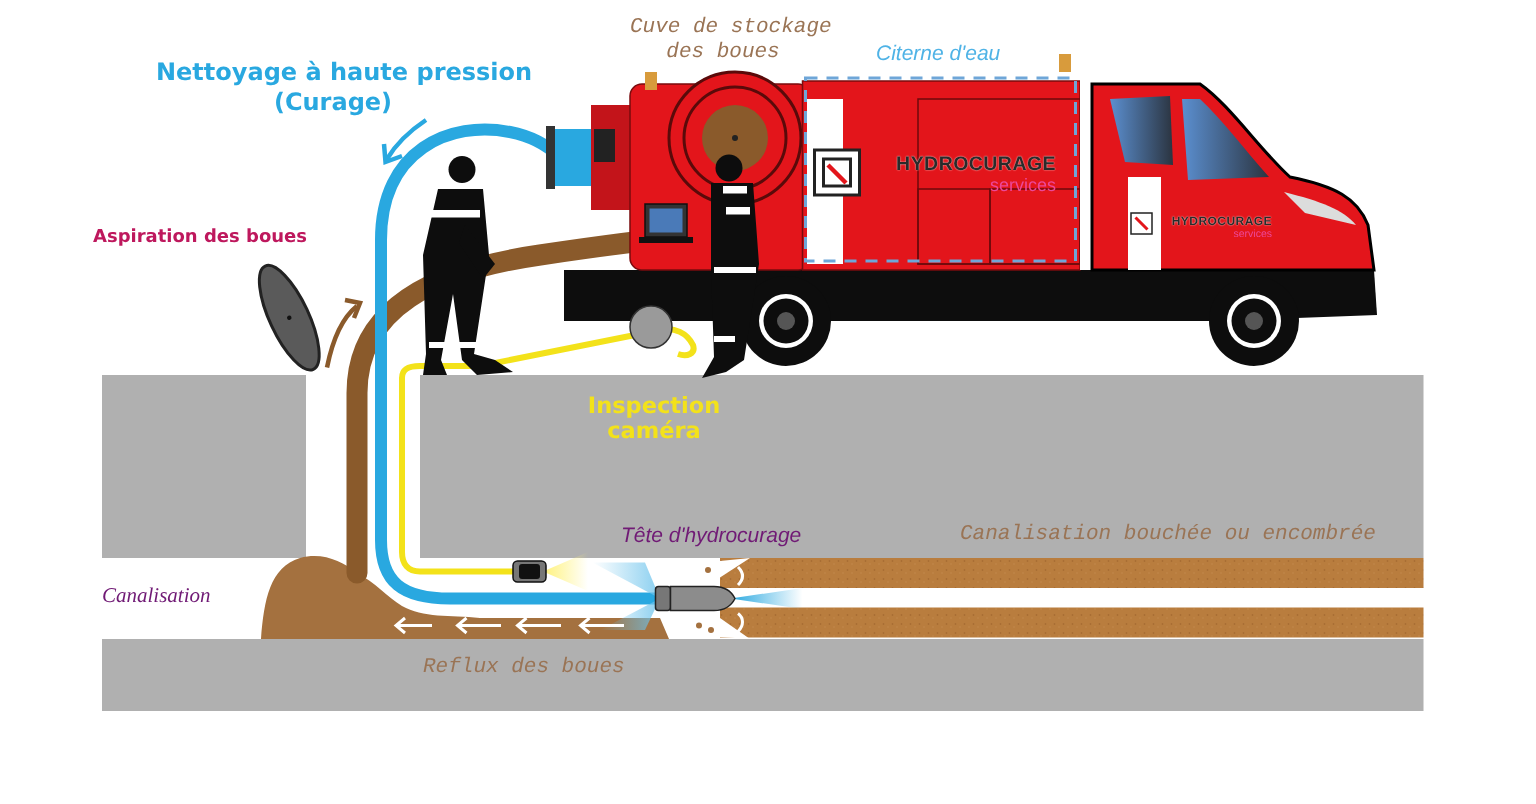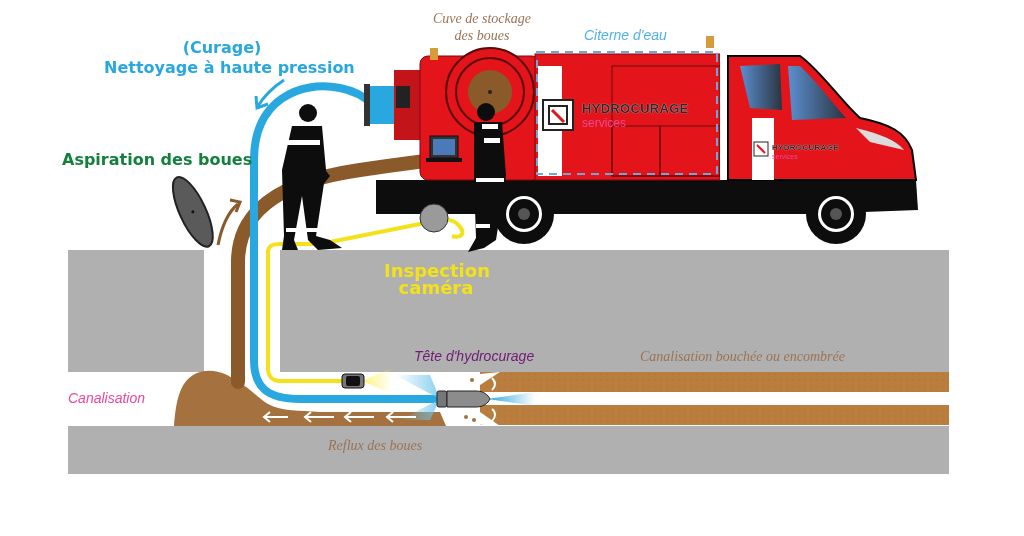--- a/index.html
+++ b/index.html
@@ -1,26 +1,26 @@
 <!DOCTYPE html>
 <html><head>
 <meta charset="utf-8">
 <style>
   html, body { margin:0; padding:0; background:#ffffff; }
   body { width:1024px; height:536px; position:relative; overflow:hidden; font-family:"DejaVu Sans", sans-serif; }
   #scene { position:absolute; left:0; top:0; width:1024px; height:536px; }
   .lbl { position:absolute; white-space:nowrap; }
   .lbl-blue { color:#29a8e0; font-weight:bold; font-size:16px; text-align:center; line-height:20px; font-family:"DejaVu Sans", sans-serif; }
-  .lbl-brown-bold { color:#15803d; font-weight:bold; font-size:16px; font-family:"DejaVu Sans", sans-serif; }
-  .lbl-yellow { color:#f3e21a; font-weight:bold; font-size:18px; text-align:center; line-height:17px; font-family:"DejaVu Sans", sans-serif; }
-  .lbl-italic-brown { color:#9a7455; font-style:italic; font-size:14px; font-family:Liberation Serif, serif; text-align:center; line-height:17px; }
+  .lbl-brown-bold { color:#be185d; font-weight:bold; font-size:12px; font-family:"DejaVu Sans", sans-serif; }
+  .lbl-yellow { color:#f3e21a; font-weight:bold; font-size:15px; text-align:center; line-height:17px; font-family:"DejaVu Sans", sans-serif; }
+  .lbl-italic-brown { color:#9a7455; font-style:italic; font-size:14px; font-family:Liberation Mono, monospace; text-align:center; line-height:17px; }
   .lbl-italic-blue { color:#4fb3e6; font-style:italic; font-size:14px; font-family:"Liberation Sans", sans-serif; }
   .lbl-italic-grey { color:#701a75; font-style:italic; font-size:14px; font-family:"Liberation Sans", sans-serif; }
-  .lbl-italic-white { color:#ec4899; font-style:italic; font-size:14px; font-family:Liberation Sans, sans-serif; }
-  .brand { position:absolute; font-family:"Liberation Sans", sans-serif; text-align:left; line-height:1; }
+  .lbl-italic-white { color:#701a75; font-style:italic; font-size:14px; font-family:Liberation Serif, serif; }
+  .brand { position:absolute; font-family:"Liberation Sans", sans-serif; text-align:right; line-height:1; }
   .brand .b1 { font-weight:bold; color:#2a2a2a; letter-spacing:0.3px; text-shadow:0 0 1px #fff; }
   .brand .b2 { color:#ec4899; }
 </style>
 </head>
 <body>
 
 <svg id="scene" viewBox="0 0 1024 536" xmlns="http://www.w3.org/2000/svg">
   <defs>
     <linearGradient id="jetGrad" x1="0" x2="1" y1="0" y2="0">
       <stop offset="0" stop-color="#29a8e0"></stop>
@@ -192,42 +192,42 @@
     <rect x="476" y="224" width="14" height="4" fill="#ffffff"></rect>
   </g>
   <g>
     <rect x="430" y="136" width="28" height="22" fill="#333" stroke="#111"></rect>
     <rect x="433" y="139" width="22" height="16" fill="#4a7ab8"></rect>
     <rect x="426" y="158" width="36" height="4" fill="#111"></rect>
   </g>
 </svg>
 
 <div class="lbl lbl-blue" style="left:104px; top:38px; width:236px;">
+  <div>Nettoyage à haute pression</div>
   <div>(Curage)</div>
-  <div>Nettoyage à haute pression</div>
 </div>
 
 <div class="lbl lbl-brown-bold" style="left:62px; top:150px;">Aspiration des boues</div>
 
 <div class="lbl lbl-italic-brown" style="left:420px; top:10px; width:124px;">
   <div>Cuve de stockage</div>
   <div>des boues</div>
 </div>
 
 <div class="lbl lbl-italic-blue" style="left:584px; top:27px;">Citerne d'eau</div>
 
 <div class="lbl lbl-yellow" style="left:384px; top:262px; width:104px;">
   <div>Inspection</div>
   <div>caméra</div>
 </div>
 
 <div class="lbl lbl-italic-grey" style="left:414px; top:348px;">Tête d'hydrocurage</div>
 <div class="lbl lbl-italic-brown" style="left:630px; top:348px;margin-left:10px;">Canalisation bouchée ou encombrée</div>
 <div class="lbl lbl-italic-white" style="left:68px; top:390px;">Canalisation</div>
-<div class="lbl lbl-italic-brown" style="left:282px; top:437px;margin-left:46px;">Reflux des boues</div>
+<div class="lbl lbl-italic-brown" style="left:282px; top:437px;">Reflux des boues</div>
 
 <div class="brand" style="left:582px; top:102px; width:122px;">
   <div class="b1" style="font-size:13px;">HYDROCURAGE</div>
   <div class="b2" style="font-size:12px; margin-top:2px;">services</div>
 </div>
 <div class="brand" style="left:772px; top:144px; width:76px;">
   <div class="b1" style="font-size:8px;">HYDROCURAGE</div>
   <div class="b2" style="font-size:7px; margin-top:1px;">services</div>
 </div>
 

